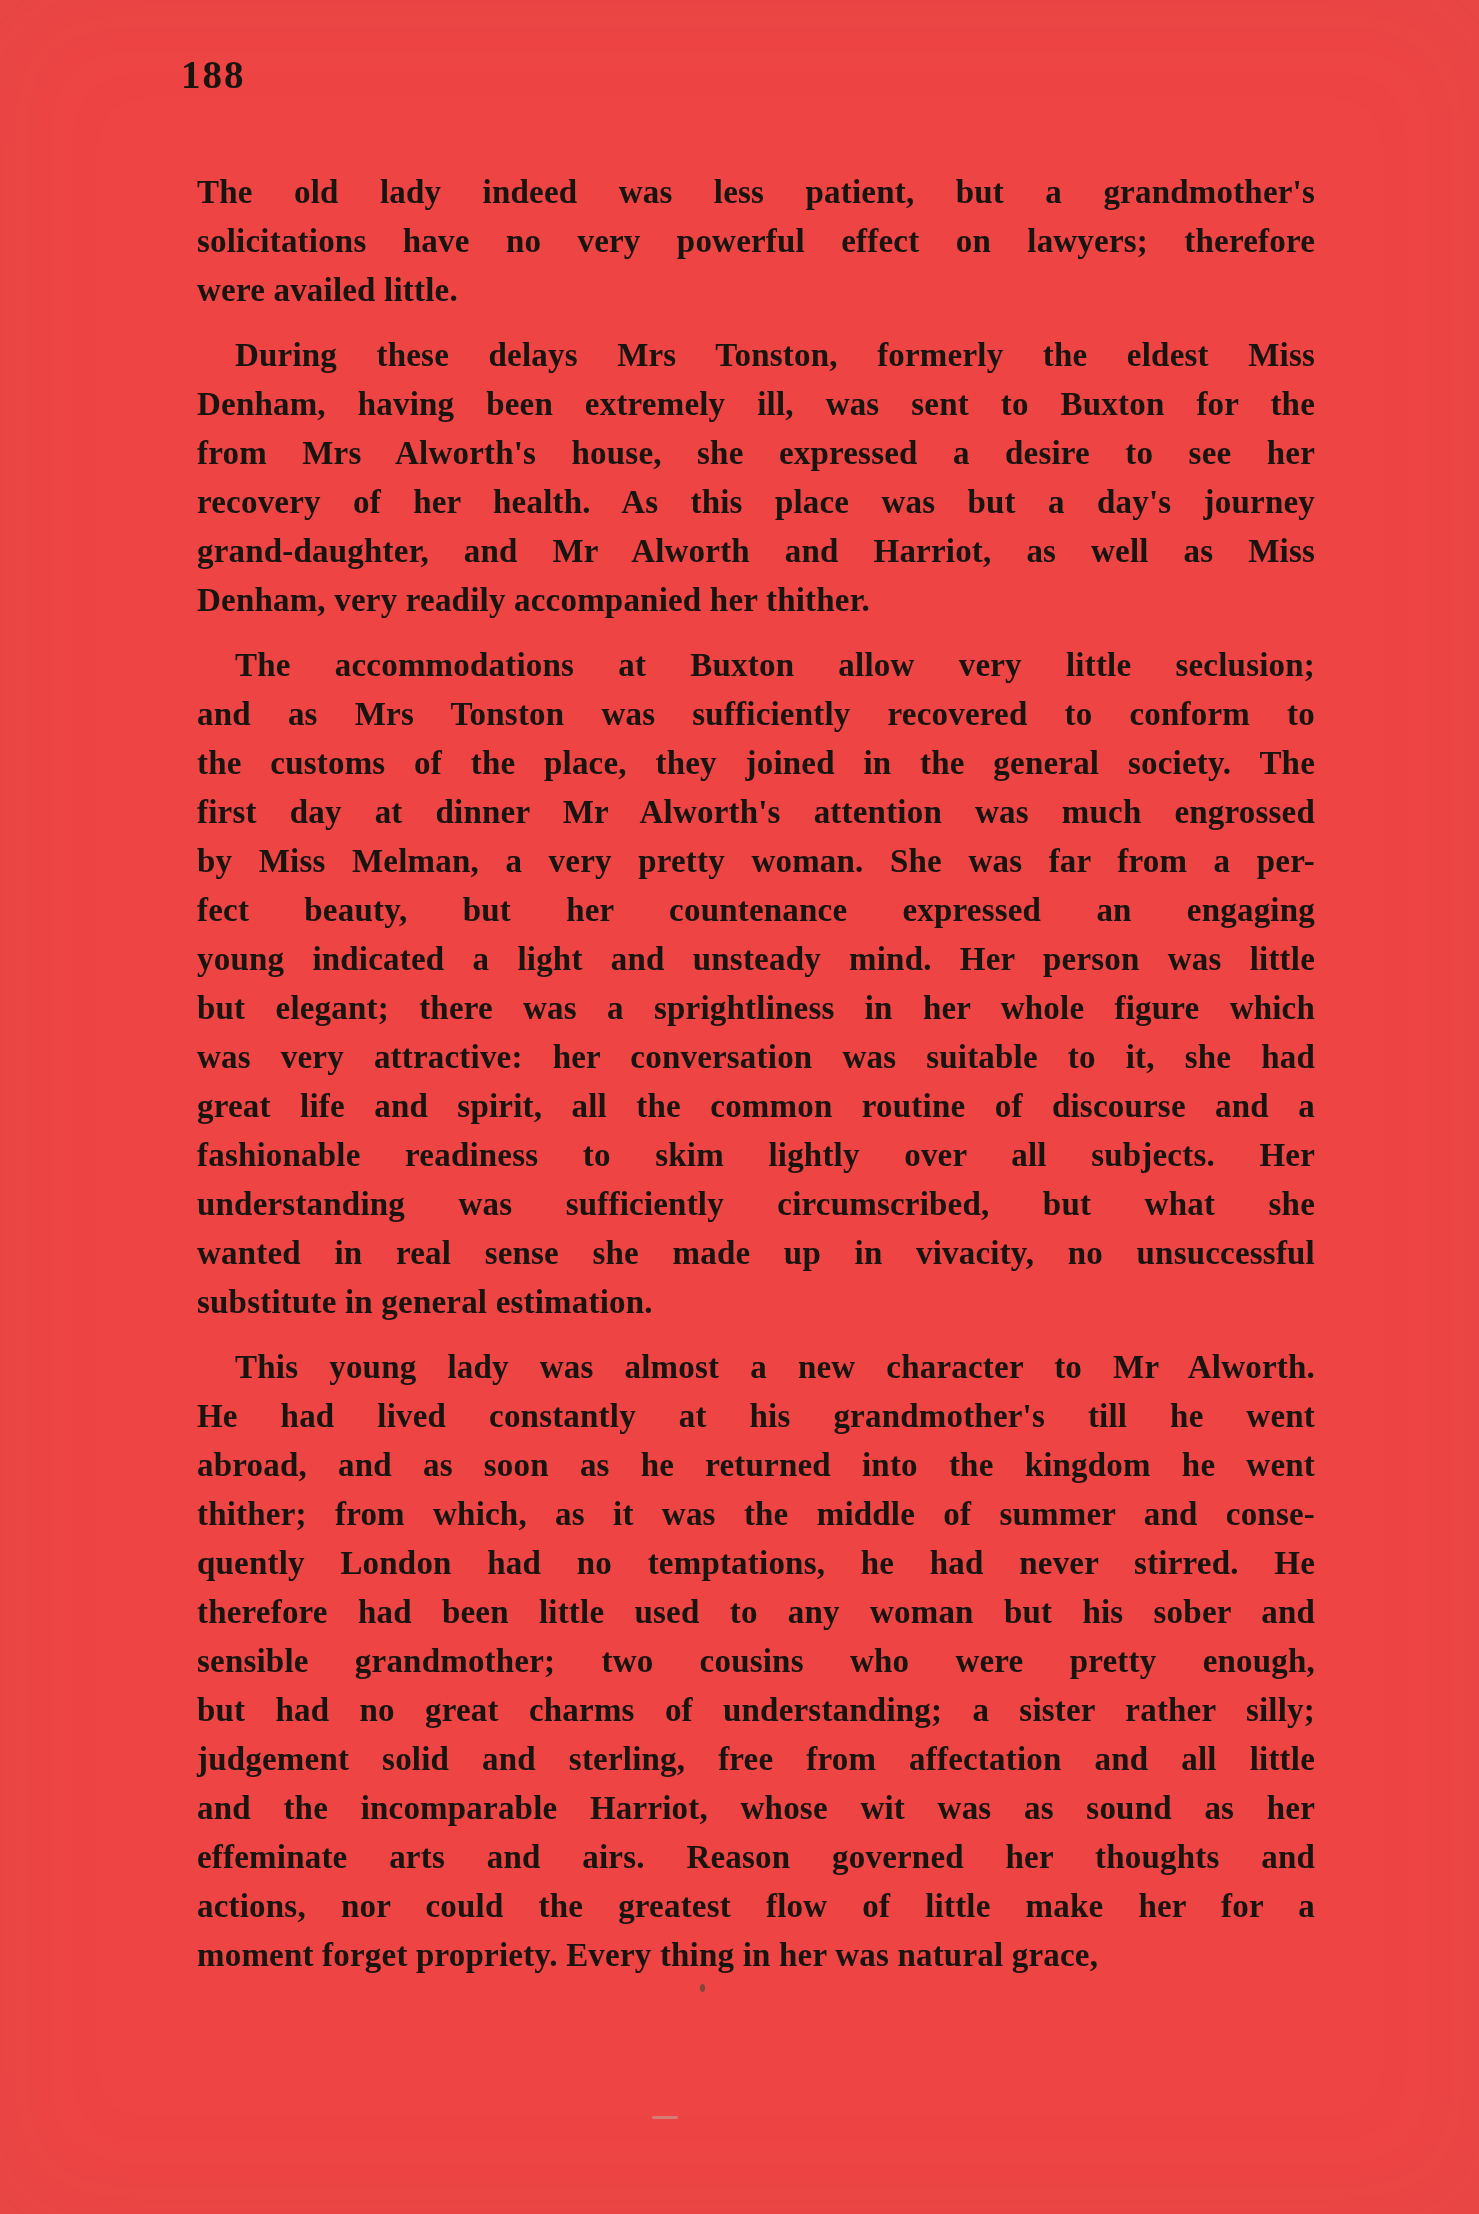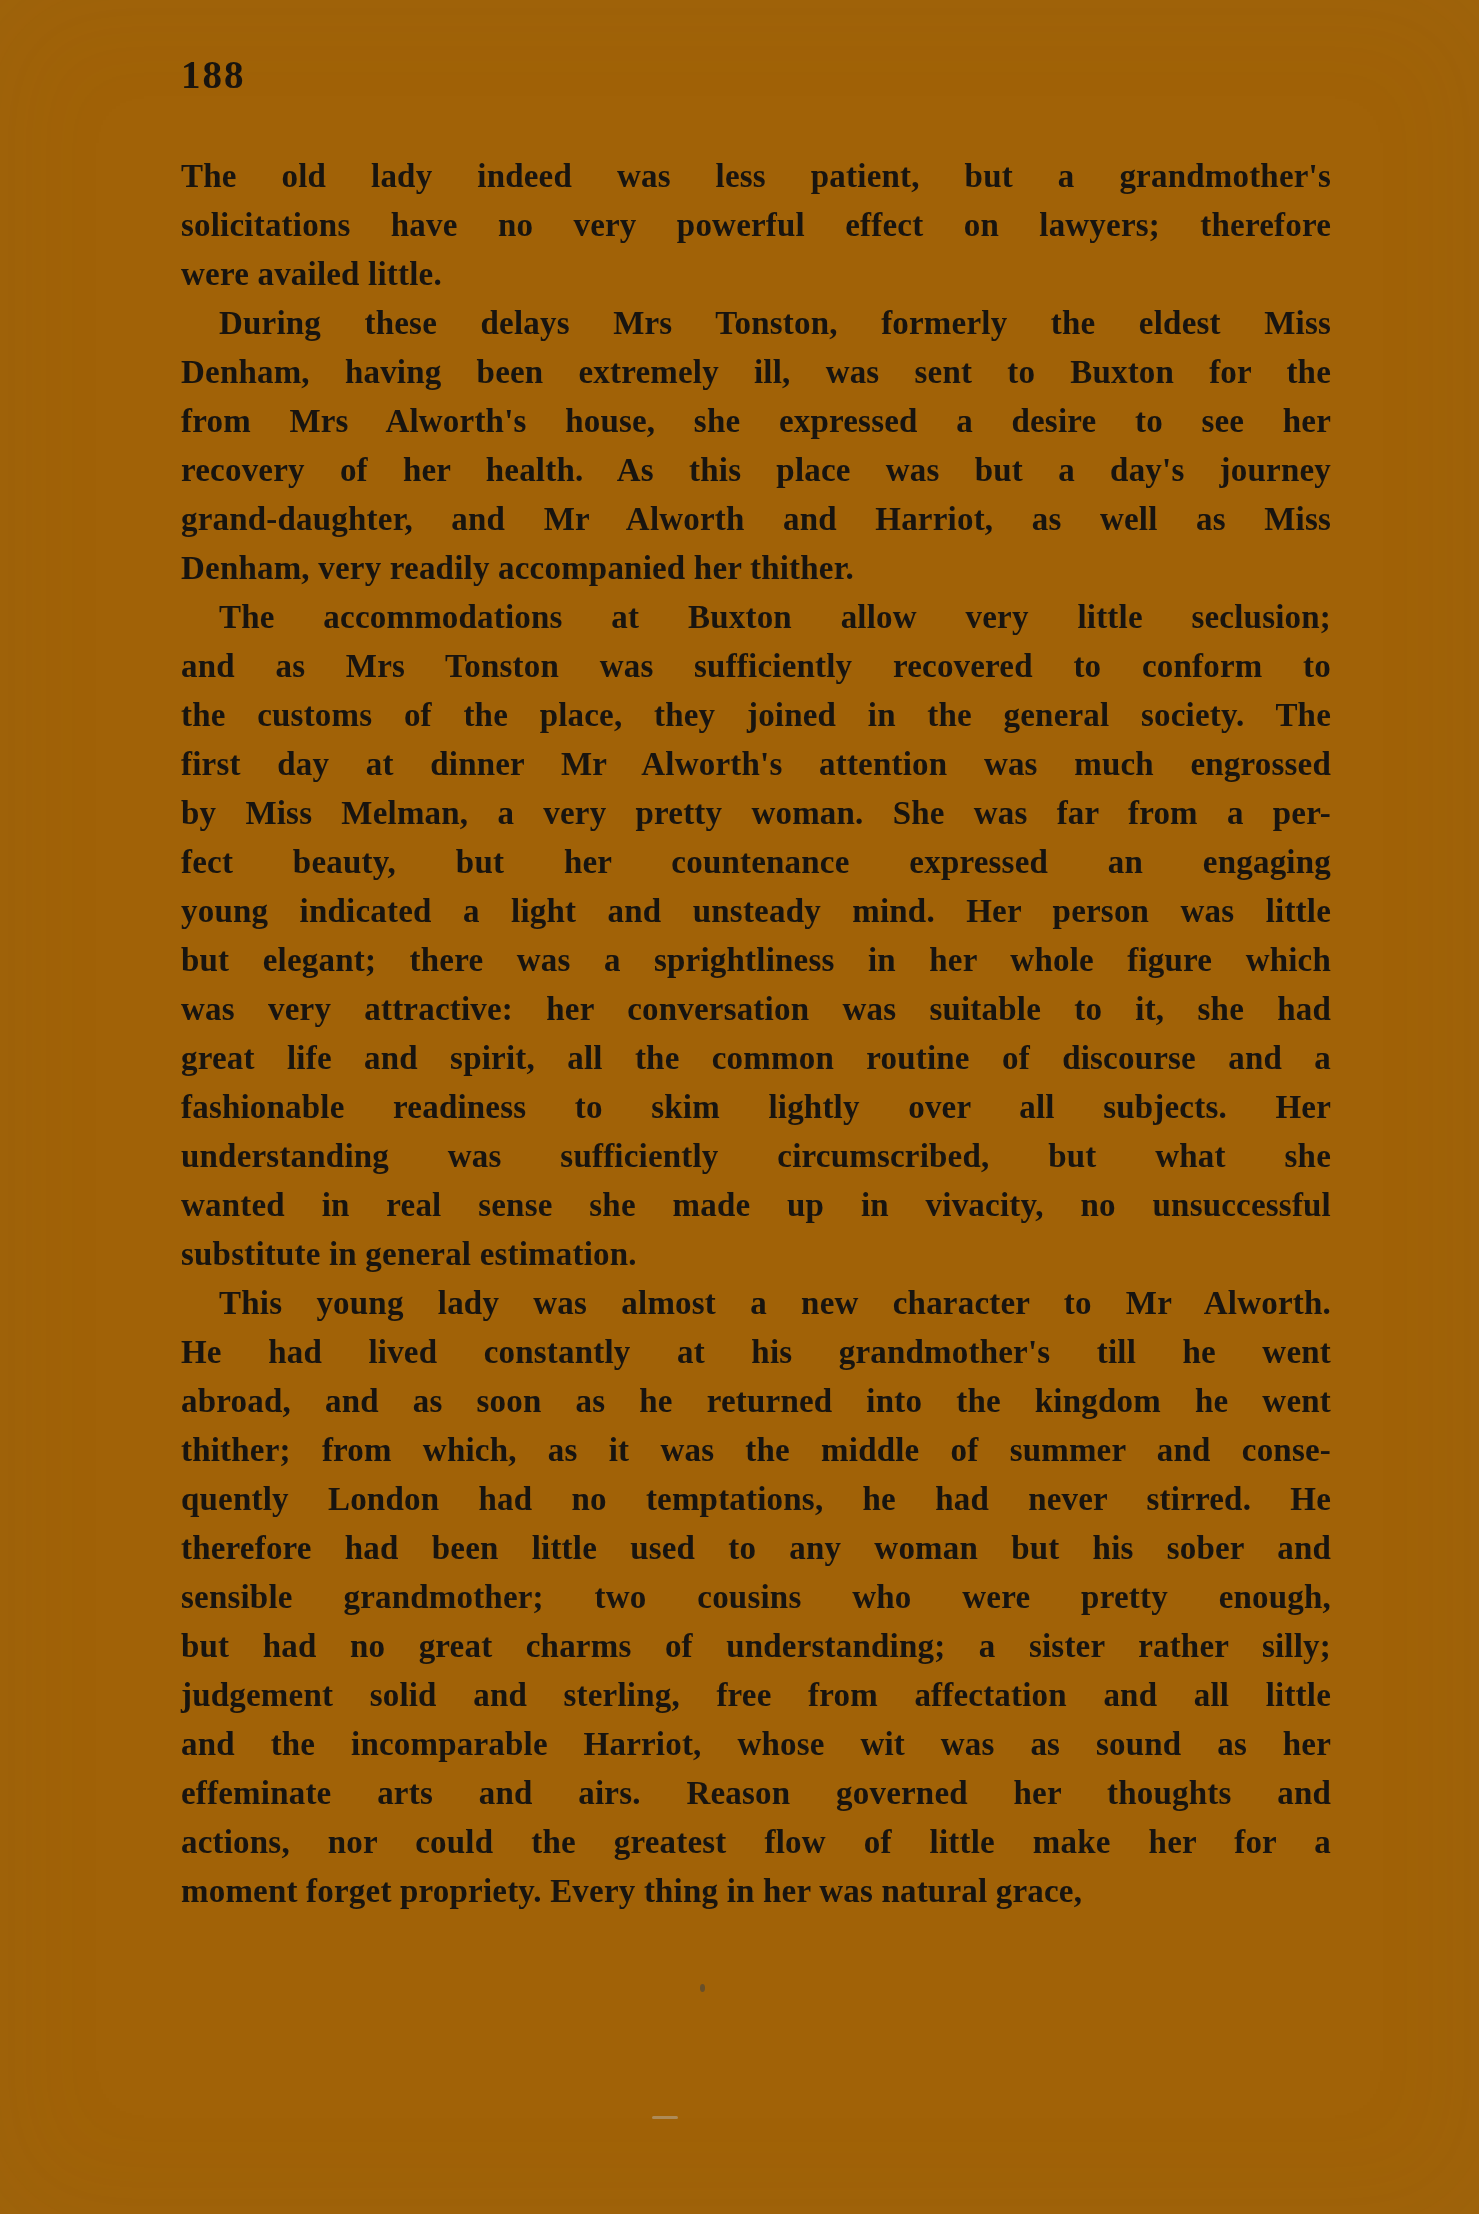--- a/index.html
+++ b/index.html
@@ -4,21 +4,21 @@
 <style>
   html, body {
     margin: 0;
     padding: 0;
     background: #e9e7e1;
   }
   .scan-page {
     position: relative;
     width: 1479px;
     height: 2214px;
-    background: #a16207;
+    background: #ef4444;
     box-shadow: inset 0 0 120px rgba(120,110,90,0.08);
     overflow: hidden;
     font-family: "Liberation Serif", serif;
     color: #18140f;
   }
   .page-number {
     position: absolute;
     left: 181px;
     top: 52px;
     font-size: 39px;
@@ -29,21 +29,21 @@
     position: absolute;
     left: 181px;
     top: 152px;
     width: 1150px;
     font-size: 33px;
     line-height: 49px;
     font-weight: bold;
     letter-spacing: 0.2px;
   }
   p.para {
-    margin: 0;
+    margin: 16px;
     padding: 0;
   }
   .line {
     display: block;
     text-align: justify;
     text-align-last: justify;
     white-space: normal;
   }
   .line.last {
     text-align-last: left;

